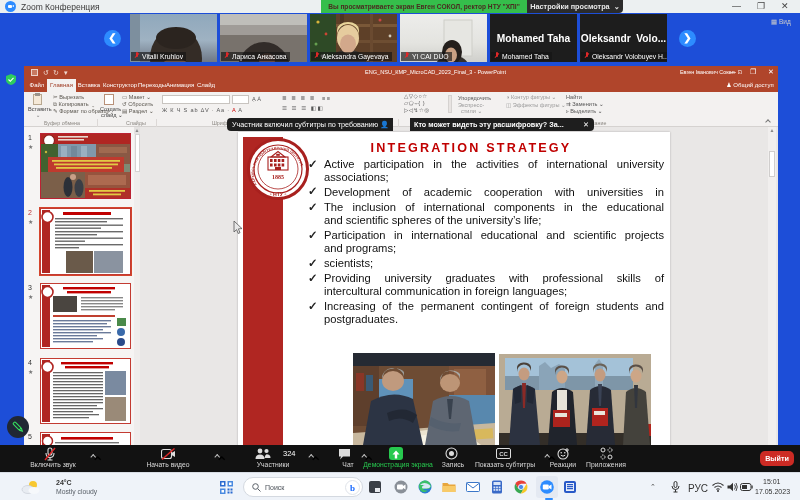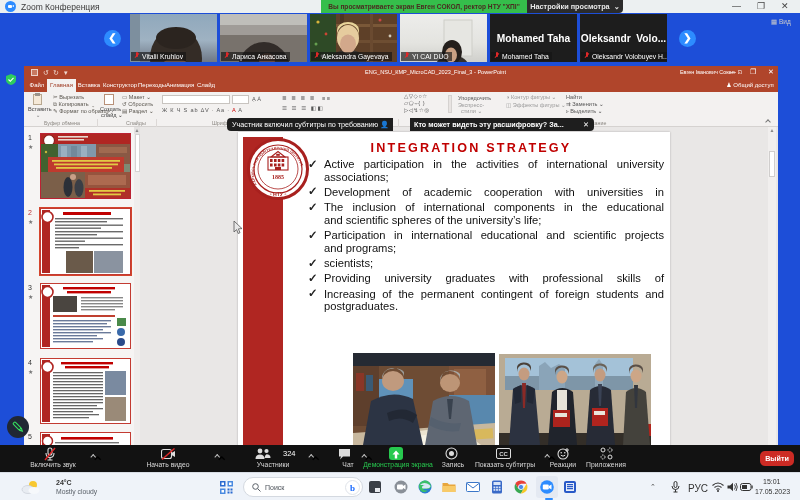--- a/index.html
+++ b/index.html
@@ -406,20 +406,21 @@
               </div>
             <div class="bullet">
                 <div class="jl">Participation in international educational and scientific projects</div>
                 <div>and programs;</div>
               </div>
             <div class="bullet">
                 <div>scientists;</div>
               </div>
             <div class="bullet">
                 <div class="jl">Providing university graduates with professional skills of</div>
+                <div>intercultural communication in foreign languages;</div>
               </div>
             <div class="bullet">
                 <div class="jl">Increasing of the permanent contingent of foreign students and</div>
                 <div>postgraduates.</div>
               </div>
           </div>
 
           <svg width="142" height="92" viewBox="0 0 142 92" style="position:absolute;left:115px;top:221px;">
             <rect width="142" height="92" fill="#6e4c34"></rect>
             <rect x="0" y="0" width="142" height="13" fill="#252a33"></rect>

